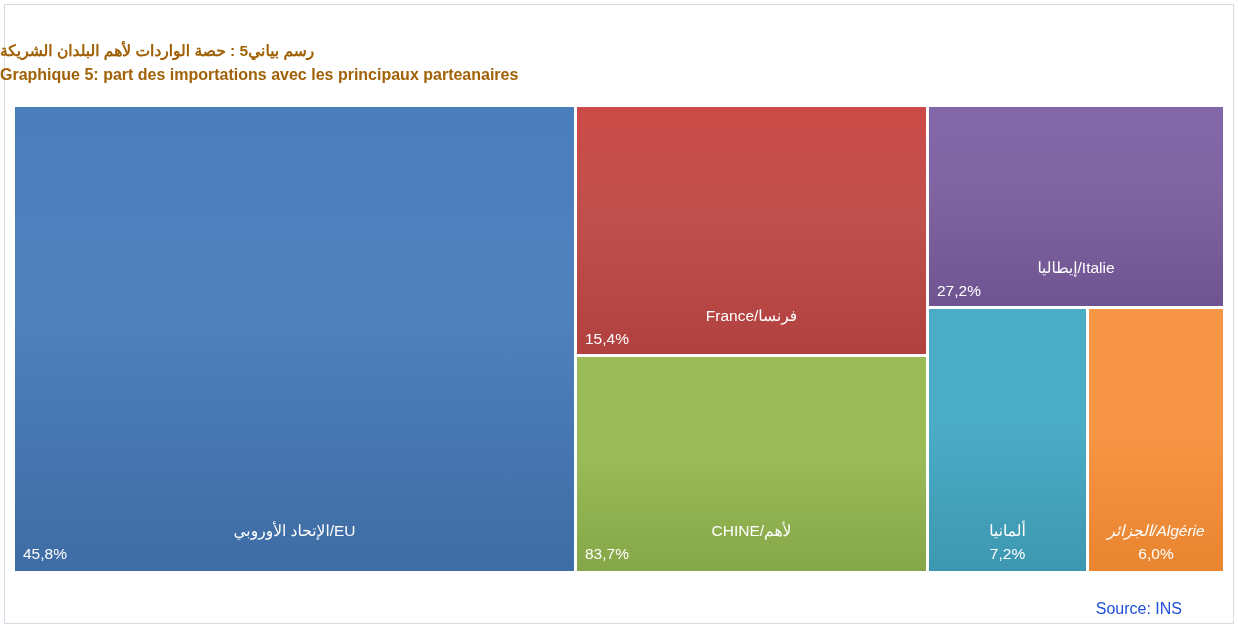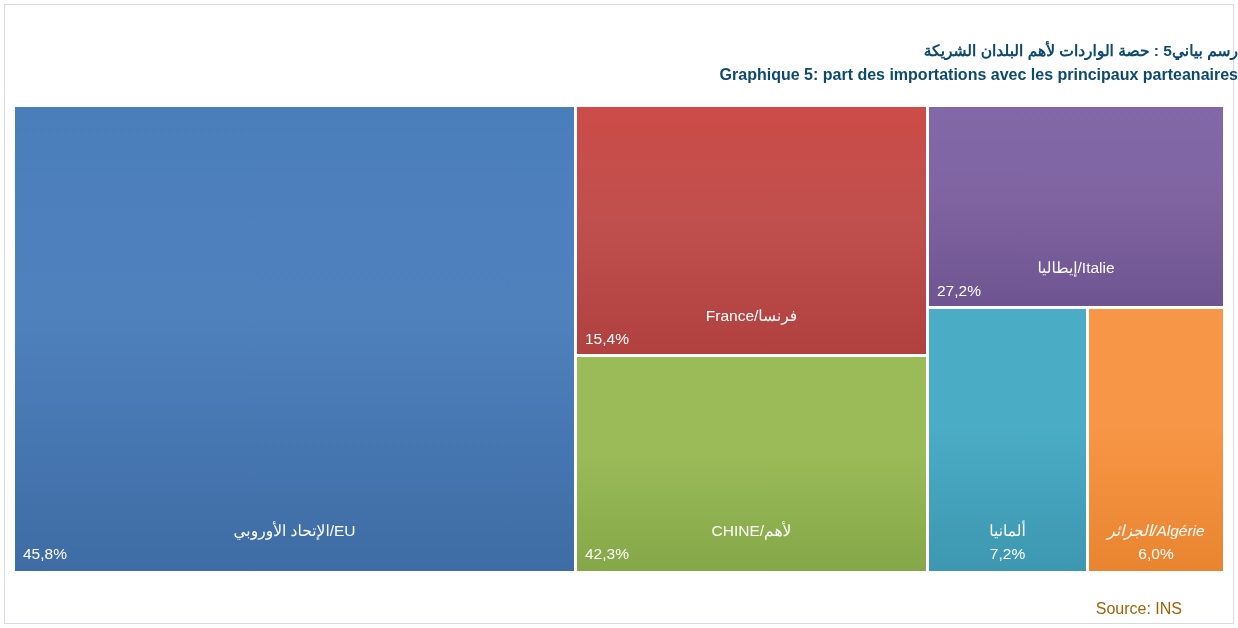--- a/index.html
+++ b/index.html
@@ -24,22 +24,22 @@
     width: 1230px;
     height: 620px;
     border: 1px solid #d6dce5;
     box-sizing: border-box;
   }
   .title-block {
     position: absolute;
     left: 0;
     top: 40px;
     width: 1238px;
-    text-align: right;
-    color: #0c4a6e;
+    text-align: left;
+    color: #a16207;
     font-weight: bold;
   }
   .title-ar {
     font-size: 15.5px;
     direction: rtl;
     line-height: 22px;
     letter-spacing: 0px;
   }
   .title-fr {
     font-size: 16px;
@@ -144,21 +144,21 @@
   #tile-algeria .name {
     white-space: normal;
     word-break: break-word;
     font-style: italic;
   }
   .source {
     position: absolute;
     right: 56px;
     bottom: 10px;
     font-size: 16px;
-    color: #a16207;
+    color: #1d4ed8;
   }
 </style>
 </head>
 <body>
 
 <div id="page">
 
   <div class="frame"></div>
 
   <div class="title-block">
@@ -178,21 +178,21 @@
     <div class="tile" id="tile-france">
       <div class="labels">
         <div class="name">France/فرنسا</div>
         <div class="value">15,4%</div>
       </div>
     </div>
 
     <div class="tile" id="tile-china">
       <div class="labels">
         <div class="name">CHINE/لأهم</div>
-        <div class="value">42,3%</div>
+        <div class="value">83,7%</div>
       </div>
     </div>
 
     <div class="tile" id="tile-italy">
       <div class="labels">
         <div class="name">إيطاليا/Italie</div>
         <div class="value">27,2%</div>
       </div>
     </div>
 

